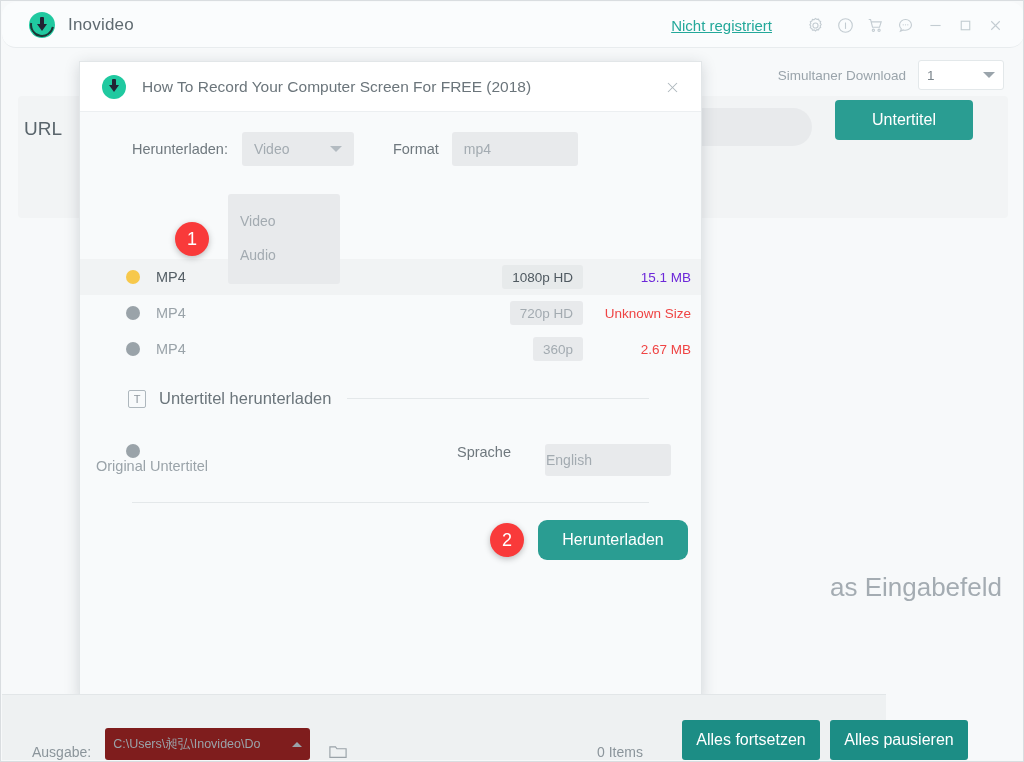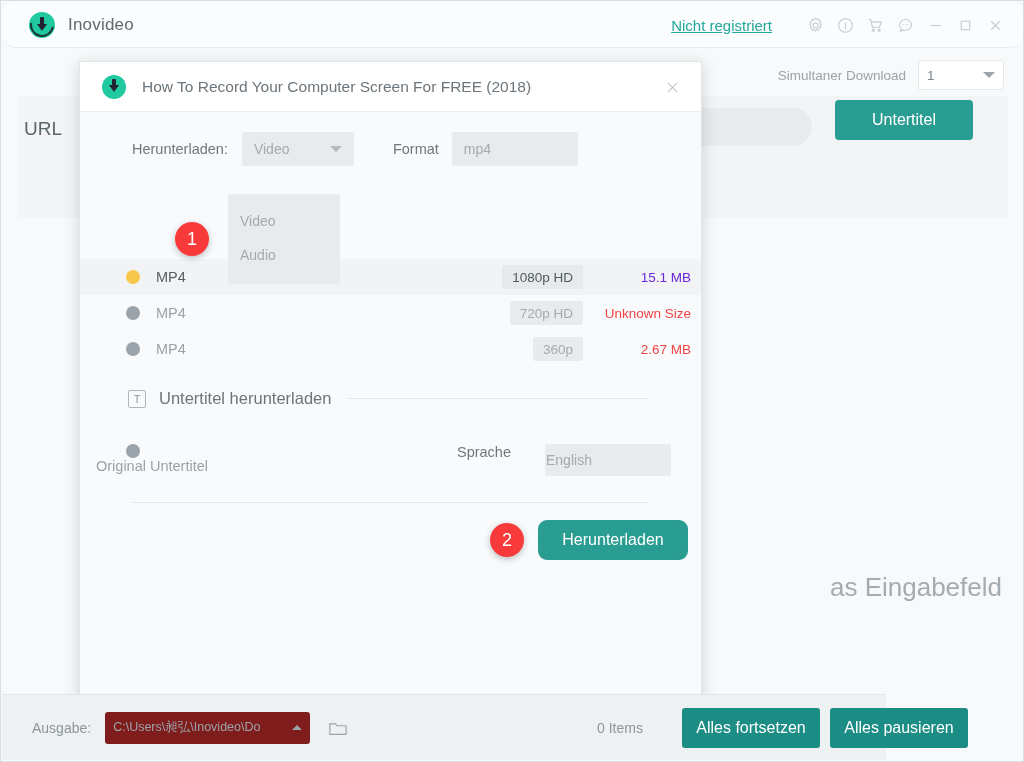--- a/index.html
+++ b/index.html
@@ -184,21 +184,21 @@
   }
 
   
   .bottombar {
     position: absolute;
     left: 1px; bottom: 1px;
     width: 884px; height: 66px;
     background: #eef1f2;
     border-top: 1px solid #e2e6e8;
     display: flex;
-    align-items: center;
+    align-items: flex-end;
   }
   .out-label {
     margin-left: 30px;
     font-size: 14px;
     color: #8b959b;
   }
   .out-path {
     margin-left: 14px;
     width: 205px; height: 32px;
     background: #7f1d1d;

